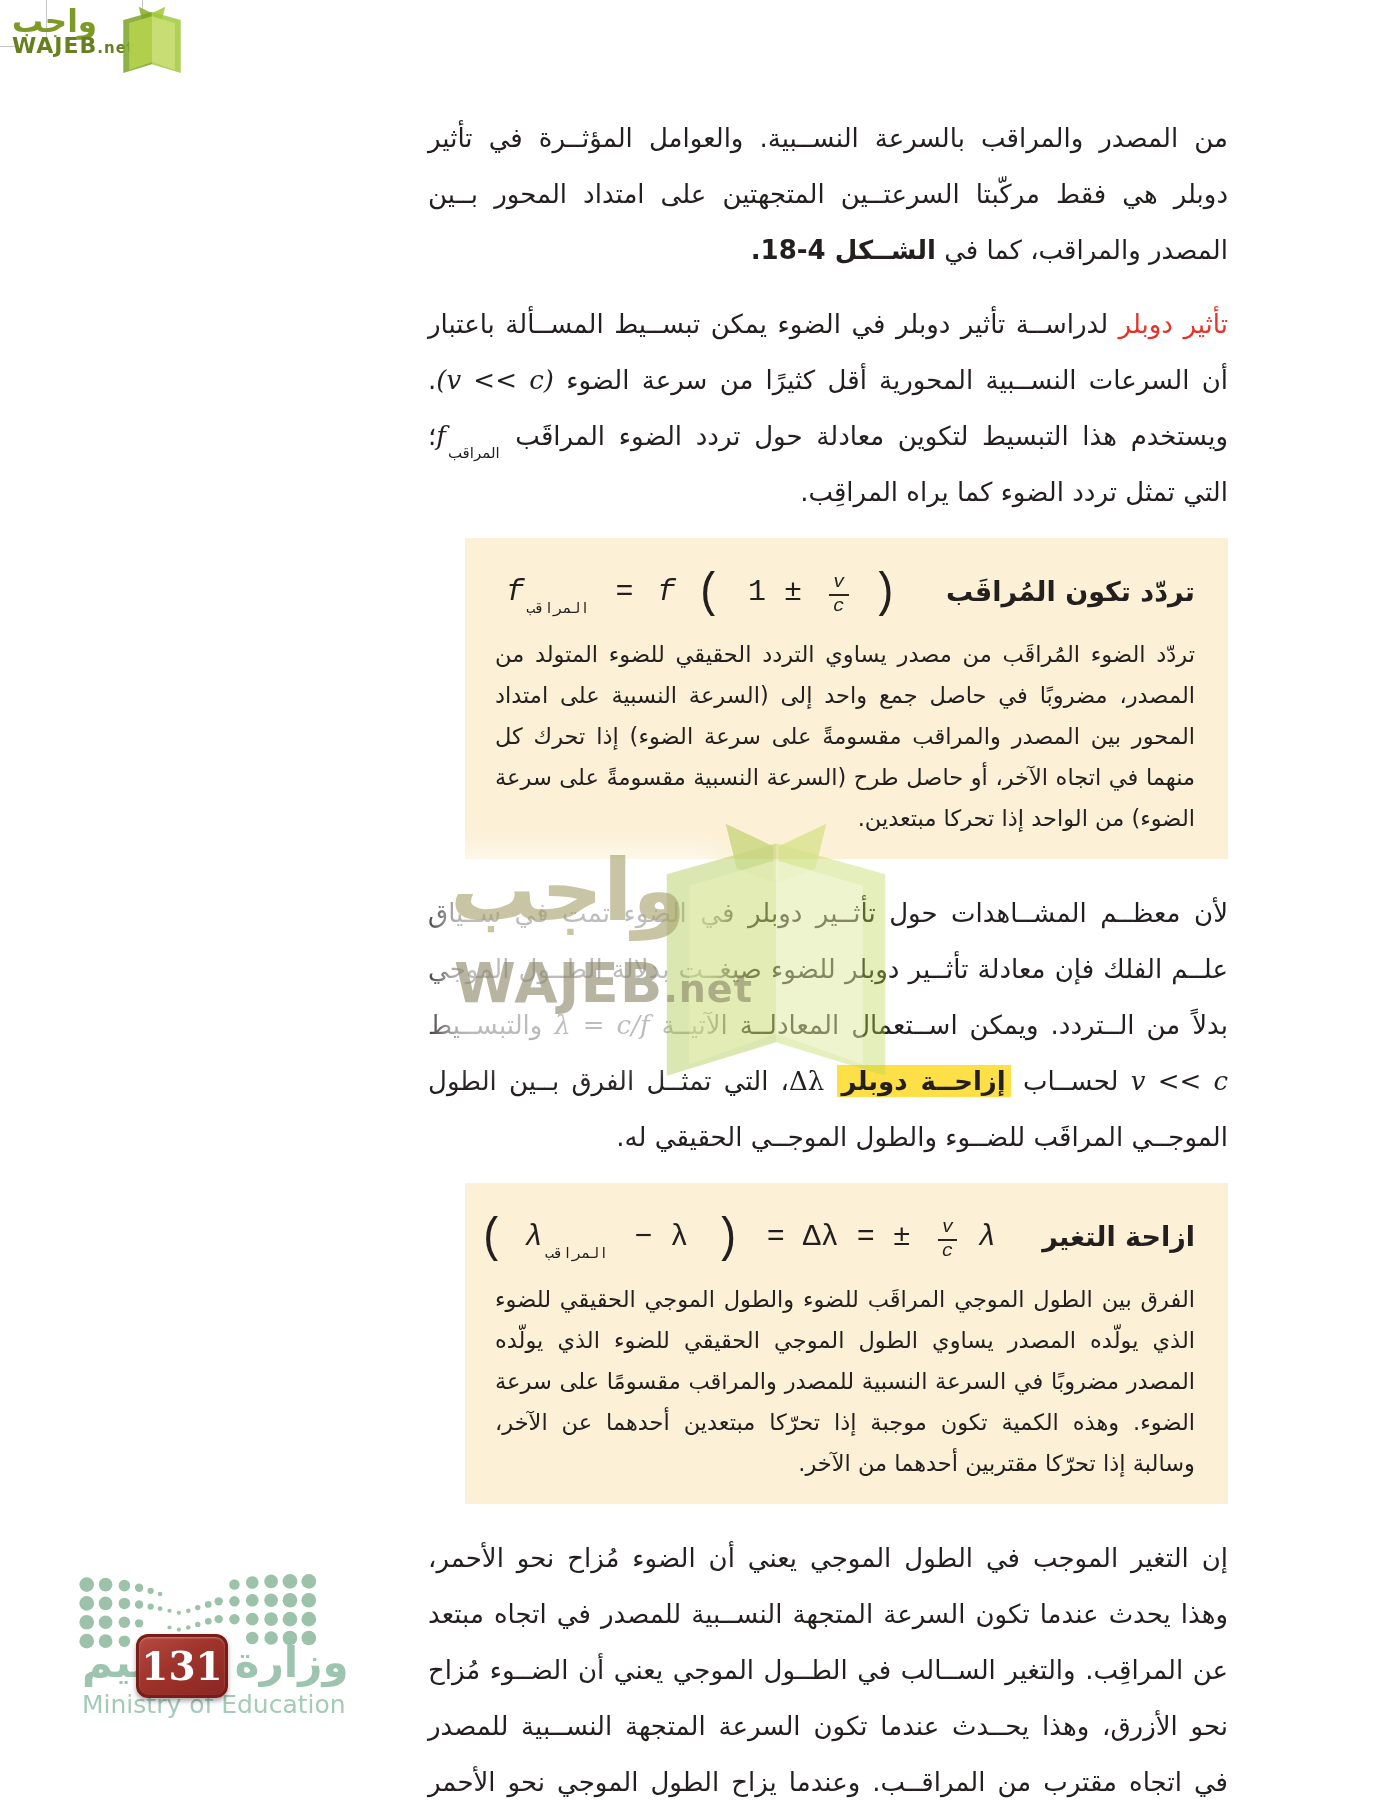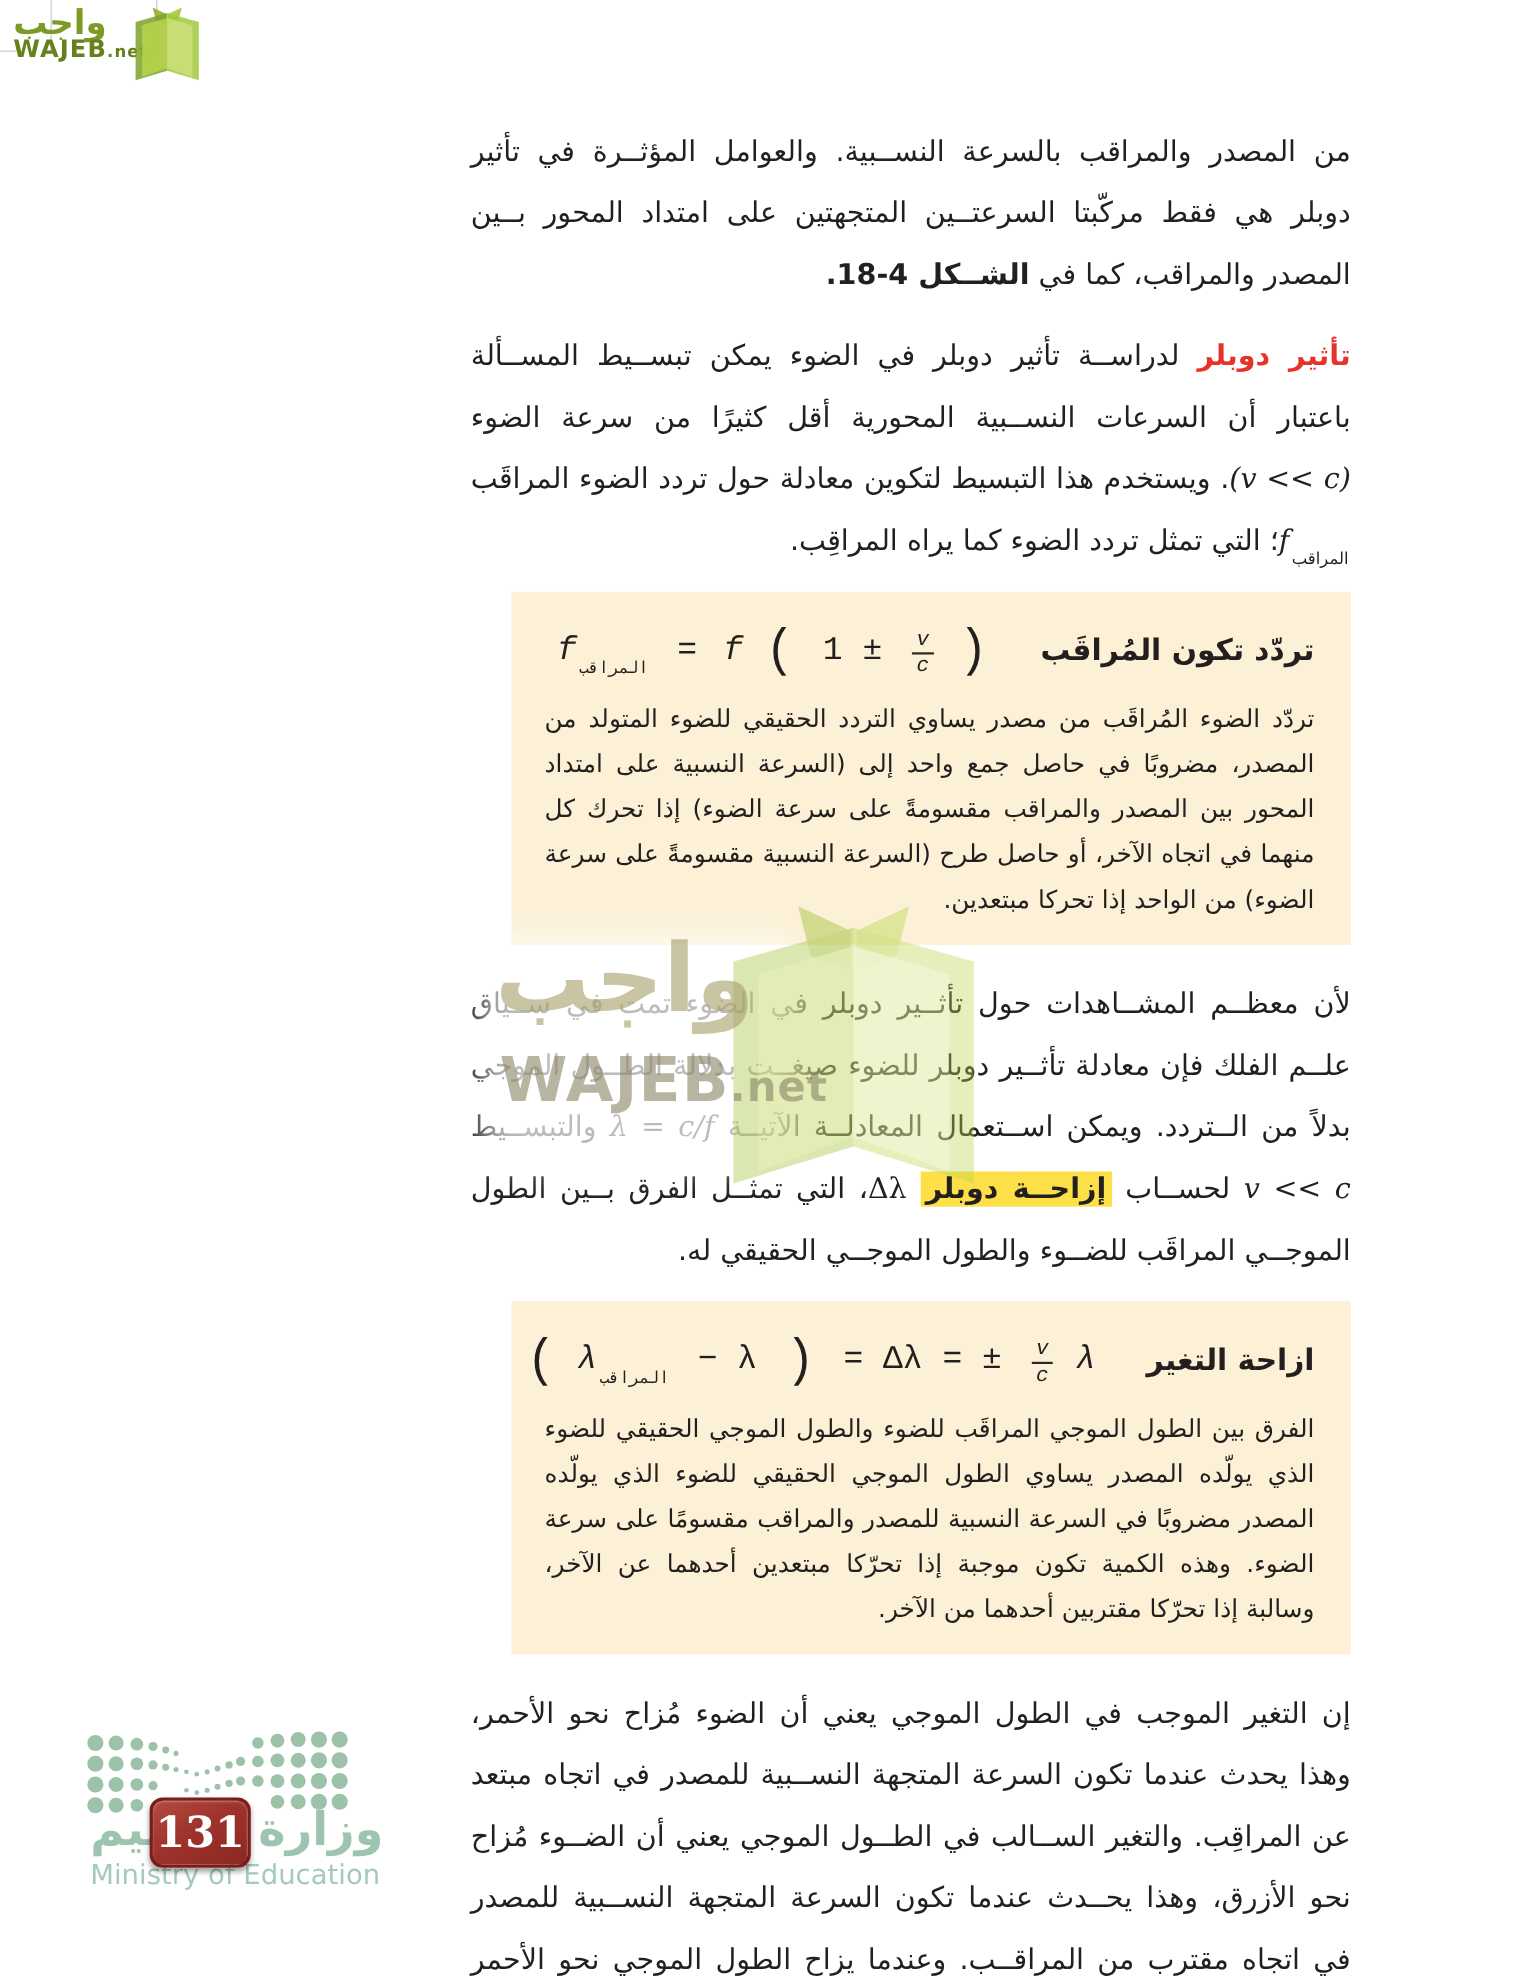--- a/index.html
+++ b/index.html
@@ -19,21 +19,21 @@
   .logo-latin .suffix{font-size:15px;font-weight:bold;}
   .logo-book{position:absolute;left:92px;top:0px;}
 
   
   .column{
     position:absolute;left:428px;top:0;width:800px;padding-top:110px;
     direction:rtl;text-align:justify;font-size:26px;line-height:56px;
   }
   .column p{margin:0 0 18px 0;}
   .bold{font-weight:bold;}
-  .lead-red{color:#e5332a;font-weight:bold;}
+  .lead-red{color:#e5332a;font-weight:normal;}
   .hl-yellow{background:#fde047;font-weight:bold;padding:1px 5px;}
   .lm{font-family:"DejaVu Serif",serif;font-style:italic;white-space:nowrap;}
   .lm-up{font-family:"DejaVu Serif",serif;font-style:normal;white-space:nowrap;}
   .fvar{font-family:"DejaVu Serif",serif;font-style:italic;}
   .arsub{font-size:15px;vertical-align:-13px;line-height:0;margin:0 2px;}
 
   
   .eqbox{
     background:#fcf1d7;width:763px;box-sizing:border-box;
     padding:24px 33px 20px 30px;margin:6px 0 26px 0;

